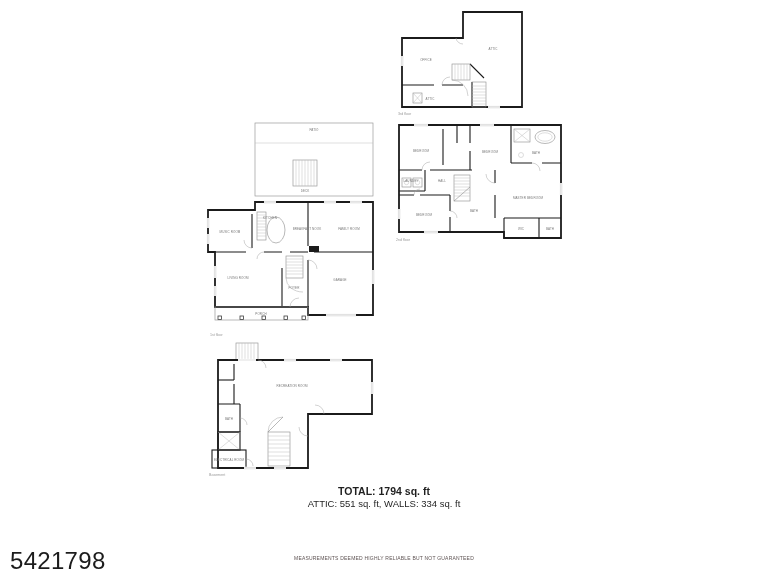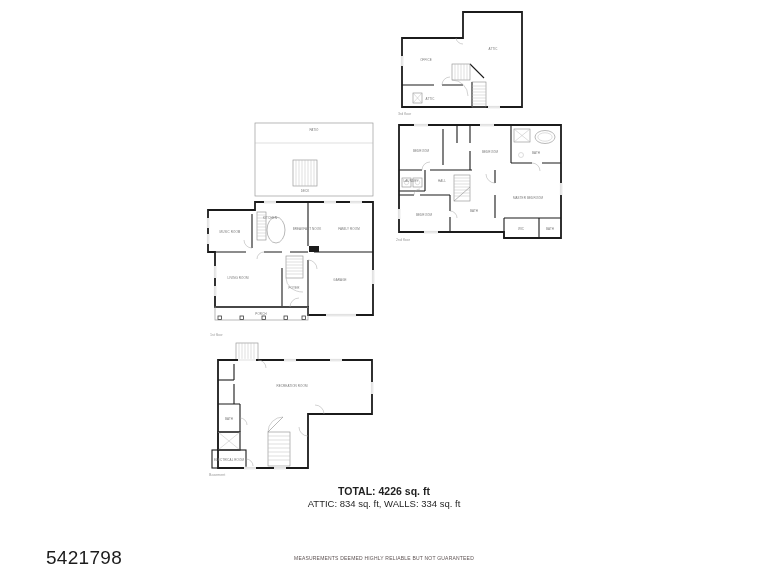--- a/index.html
+++ b/index.html
@@ -16,23 +16,22 @@
   .thin{stroke:#9a9a9a;stroke-width:.7;fill:none;}
   .lighter{stroke:#bdbdbd;stroke-width:.5;fill:none;}
   .fixture{stroke:#8a8a8a;stroke-width:.6;fill:none;}
   .arc{stroke:#a5a5a5;stroke-width:.5;fill:none;}
   #summary{
     position:absolute;left:0;top:486px;width:768px;text-align:center;
     color:#1f1f1f;font-size:9.5px;line-height:11.5px;
   }
   #summary .total{font-weight:bold;font-size:10.5px;}
   #listing-id{
-    position:absolute;left:10px;top:547px;font-size:19px;color:#1c1c1c;
+    position:absolute;left:10px;top:547px;font-size:24px;color:#1c1c1c;
     letter-spacing:.3px;
-    margin-left:36px;
   }
   #disclaimer{
     position:absolute;left:0;top:555px;width:768px;text-align:center;
     font-size:5px;color:#5d5252;letter-spacing:.2px;
   }
 </style>
 </head>
 <body>
 
 <div id="canvas">
@@ -218,20 +217,20 @@
       <path d="M80,20 H92 M126,20 H138 M168,42 V54 M40,128 H52 M70,128 H82" stroke="#ffffff" stroke-width="2.6"></path>
       <path class="lighter" d="M80,19.4 H92 M80,20.8 H92 M126,19.4 H138 M126,20.8 H138 M167.4,42 V54 M168.8,42 V54 M40,127.4 H52 M40,128.8 H52 M70,127.4 H82 M70,128.8 H82"></path>
     </g>
     <text class="room-label" x="88" y="47" text-anchor="middle">RECREATION ROOM</text>
     <text class="room-label" x="25" y="80" text-anchor="middle">BATH</text>
     <text class="room-label" x="25" y="121" text-anchor="middle">ELECTRICAL ROOM</text>
     <text class="floor-caption" x="5" y="136">Basement</text>
   </svg>
 
   <div id="summary">
-    <div class="total">TOTAL: 4226 sq. ft</div>
-    <div>ATTIC: 834 sq. ft, WALLS: 334 sq. ft</div>
+    <div class="total">TOTAL: 1794 sq. ft</div>
+    <div>ATTIC: 551 sq. ft, WALLS: 334 sq. ft</div>
   </div>
 
   <div id="listing-id">5421798</div>
   <div id="disclaimer">MEASUREMENTS DEEMED HIGHLY RELIABLE BUT NOT GUARANTEED</div>
 
 </div>
 
 </body></html>

